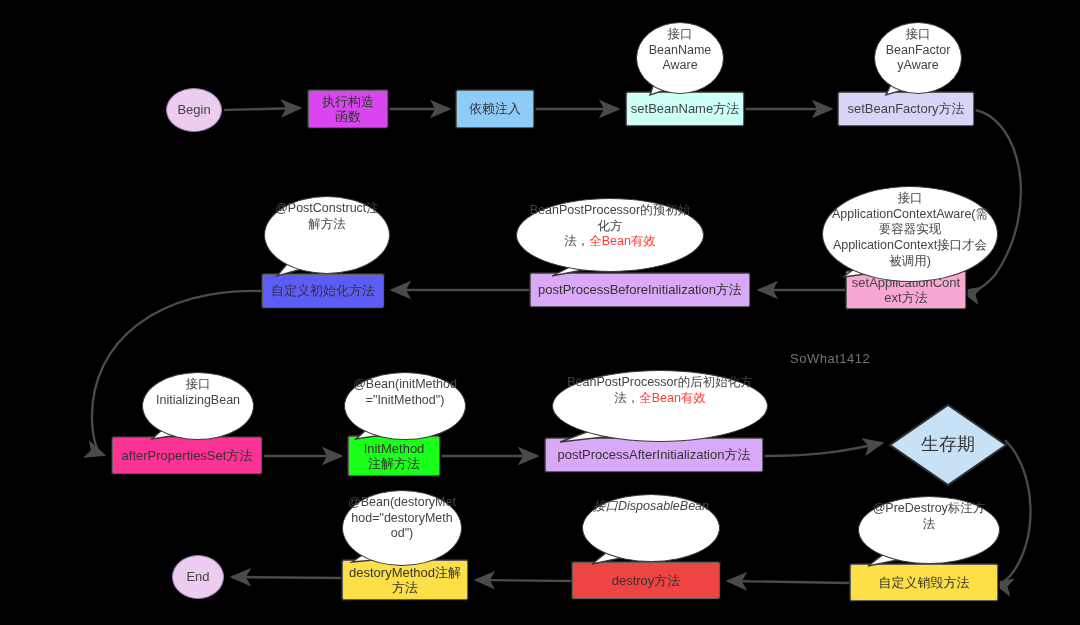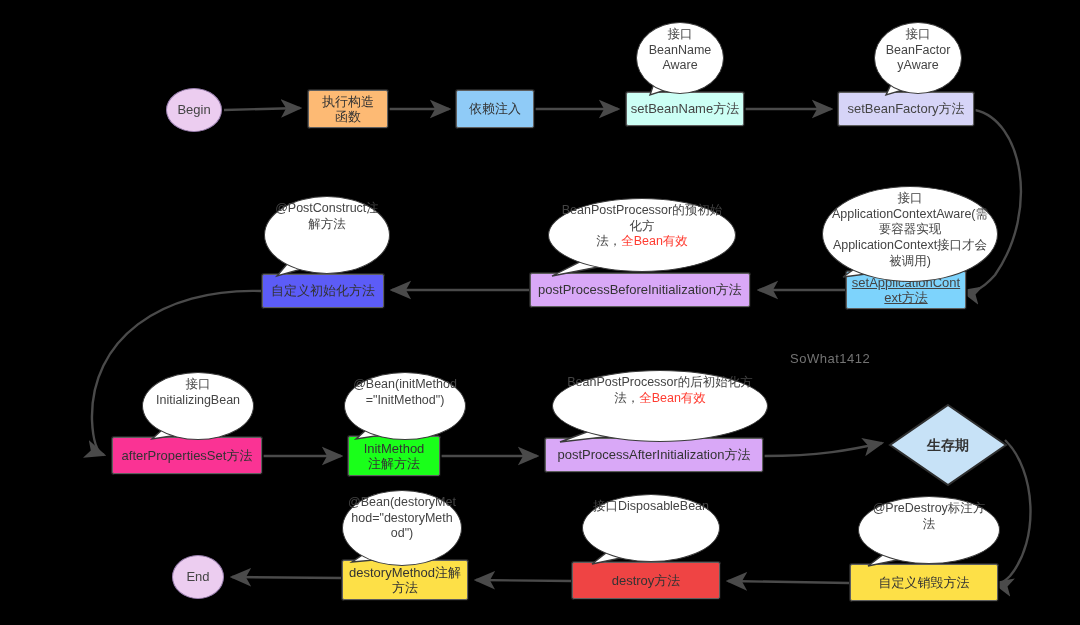--- a/index.html
+++ b/index.html
@@ -14,21 +14,21 @@
   
   .rect{border:1px solid #6b6b6b;border-radius:2px;font-size:13px;
         box-shadow:1.5px 1.5px 0 rgba(0,0,0,0.55);}
 
   
   .term{border:1px solid #9a7fae;border-radius:50%;font-size:13px;color:#444;}
 
   
   .diamond{width:120px;height:84px;}
   .diamond .dshape{position:absolute;left:0;top:0;width:100%;height:100%;}
-  .diamond .dlabel{position:relative;font-size:14px;color:#333;font-weight:bold;}
+  .diamond .dlabel{position:relative;font-size:18px;color:#333;}
 
   
   .callout{position:absolute;display:flex;align-items:flex-start;justify-content:center;
            text-align:center;background:#fff;border:1px solid #3a3a3a;border-radius:50%;
            color:#444;font-size:12.5px;line-height:1.25;padding:4px 8px;box-sizing:border-box;}
   .callout .red{color:#ff3b30;}
 
   .watermark{position:absolute;color:#737373;font-size:13px;letter-spacing:.5px;
              font-family:"Liberation Sans",sans-serif;}
 </style>
@@ -59,33 +59,33 @@
       <path d="M849,583 L728,581"></path>
       <path d="M571,581 L476,580"></path>
       <path d="M341,578 L232,577"></path>
     </g>
   </svg>
 
   <div id="node-layer">
       <div class="node term" style="left: 166px; top: 88px; width: 56px; height: 44px; background: rgb(236, 205, 240); color: rgb(68, 68, 68);">
         <span>Begin</span>
       </div>
-      <div class="node rect" style="left: 308px; top: 90px; width: 80px; height: 38px; background: #fdba74; color: rgb(51, 51, 51); border: 1px solid rgb(94, 94, 94); box-shadow: rgba(0, 0, 0, 0.6) 2px 2px 0px, rgba(40, 40, 40, 0.9) 0px 0px 0px 1px;">
+      <div class="node rect" style="left: 308px; top: 90px; width: 80px; height: 38px; background: #d946ef; color: rgb(51, 51, 51); border: 1px solid rgb(94, 94, 94); box-shadow: rgba(0, 0, 0, 0.6) 2px 2px 0px, rgba(40, 40, 40, 0.9) 0px 0px 0px 1px;">
         <span>执行构造<br>函数</span>
       </div>
       <div class="node rect" style="left: 456px; top: 90px; width: 78px; height: 38px; background: rgb(143, 203, 247); color: rgb(51, 51, 51); border: 1px solid rgb(94, 94, 94); box-shadow: rgba(0, 0, 0, 0.6) 2px 2px 0px, rgba(40, 40, 40, 0.9) 0px 0px 0px 1px;">
         <span>依赖注入</span>
       </div>
       <div class="node rect" style="left: 626px; top: 92px; width: 118px; height: 34px; background: rgb(204, 255, 245); color: rgb(68, 68, 68); border: 1px solid rgb(94, 94, 94); box-shadow: rgba(0, 0, 0, 0.6) 2px 2px 0px, rgba(40, 40, 40, 0.9) 0px 0px 0px 1px;">
         <span>setBeanName方法</span>
       </div>
       <div class="node rect" style="left: 838px; top: 92px; width: 136px; height: 34px; background: rgb(214, 212, 247); color: rgb(68, 68, 68); border: 1px solid rgb(94, 94, 94); box-shadow: rgba(0, 0, 0, 0.6) 2px 2px 0px, rgba(40, 40, 40, 0.9) 0px 0px 0px 1px;">
         <span>setBeanFactory方法</span>
       </div>
-      <div class="node rect" style="left: 846px; top: 271px; width: 120px; height: 38px; background: #7dd3fc; color: rgb(68, 68, 68); border: 1px solid rgb(94, 94, 94); box-shadow: rgba(0, 0, 0, 0.6) 2px 2px 0px, rgba(40, 40, 40, 0.9) 0px 0px 0px 1px; text-decoration: underline;">
+      <div class="node rect" style="left: 846px; top: 271px; width: 120px; height: 38px; background: #f9a8d4; color: rgb(68, 68, 68); border: 1px solid rgb(94, 94, 94); box-shadow: rgba(0, 0, 0, 0.6) 2px 2px 0px, rgba(40, 40, 40, 0.9) 0px 0px 0px 1px;">
         <span>setApplicationCont<br>ext方法</span>
       </div>
       <div class="node rect" style="left: 530px; top: 273px; width: 220px; height: 34px; background: rgb(217, 168, 247); color: rgb(51, 51, 51); border: 1px solid rgb(94, 94, 94); box-shadow: rgba(0, 0, 0, 0.6) 2px 2px 0px, rgba(40, 40, 40, 0.9) 0px 0px 0px 1px;">
         <span>postProcessBeforeInitialization方法</span>
       </div>
       <div class="node rect" style="left: 262px; top: 274px; width: 122px; height: 34px; background: rgb(92, 92, 247); color: rgb(51, 51, 51); border: 1px solid rgb(94, 94, 94); box-shadow: rgba(0, 0, 0, 0.6) 2px 2px 0px, rgba(40, 40, 40, 0.9) 0px 0px 0px 1px;">
         <span>自定义初始化方法</span>
       </div>
       <div class="node rect" style="left: 112px; top: 437px; width: 150px; height: 37px; background: rgb(250, 51, 148); color: rgb(51, 51, 51); border: 1px solid rgb(94, 94, 94); box-shadow: rgba(0, 0, 0, 0.6) 2px 2px 0px, rgba(40, 40, 40, 0.9) 0px 0px 0px 1px;">
         <span>afterPropertiesSet方法</span>
@@ -131,21 +131,21 @@
       </div>
       <svg width="1080" height="625" style="position: absolute; left: 0px; top: 0px; pointer-events: none;">
         <polygon points="860.72,264.48 878.72,272.48 843,277" fill="#ffffff" stroke="#3a3a3a" stroke-width="1.4"></polygon>
       </svg>
       <div class="callout" style="left: 822px; top: 186px; width: 176px; height: 96px;">
         <span>接口<br>ApplicationContextAware(需<br>要容器实现<br>ApplicationContext接口才会<br>被调用)</span>
       </div>
       <svg width="1080" height="625" style="position: absolute; left: 0px; top: 0px; pointer-events: none;">
         <polygon points="589.36,257.12 607.36,265.12 552,276" fill="#ffffff" stroke="#3a3a3a" stroke-width="1.4"></polygon>
       </svg>
-      <div class="callout" style="left: 548px; top: 198px; width: 188px; height: 74px;">
+      <div class="callout" style="left: 516px; top: 198px; width: 188px; height: 74px;">
         <span>BeanPostProcessor的预初始化方<br>法，<span class="red">全Bean有效</span></span>
       </div>
       <svg width="1080" height="625" style="position: absolute; left: 0px; top: 0px; pointer-events: none;">
         <polygon points="291.72,258.64 309.72,266.64 277,276" fill="#ffffff" stroke="#3a3a3a" stroke-width="1.4"></polygon>
       </svg>
       <div class="callout" style="left: 264px; top: 196px; width: 126px; height: 78px;">
         <span>@PostConstruct注<br>解方法</span>
       </div>
       <svg width="1080" height="625" style="position: absolute; left: 0px; top: 0px; pointer-events: none;">
         <polygon points="166.64,425.84000000000003 184.64,433.84000000000003 152,439" fill="#ffffff" stroke="#3a3a3a" stroke-width="1.4"></polygon>
@@ -167,21 +167,21 @@
       </div>
       <svg width="1080" height="625" style="position: absolute; left: 0px; top: 0px; pointer-events: none;">
         <polygon points="889.24,549.84 907.24,557.84 868,566" fill="#ffffff" stroke="#3a3a3a" stroke-width="1.4"></polygon>
       </svg>
       <div class="callout" style="left: 858px; top: 496px; width: 142px; height: 68px;">
         <span>@PreDestroy标注方法</span>
       </div>
       <svg width="1080" height="625" style="position: absolute; left: 0px; top: 0px; pointer-events: none;">
         <polygon points="612.36,547.84 630.36,555.84 592,564" fill="#ffffff" stroke="#3a3a3a" stroke-width="1.4"></polygon>
       </svg>
-      <div class="callout" style="left: 582px; top: 494px; width: 138px; height: 68px;">
+      <div class="callout" style="left: 582px; top: 494px; width: 138px; height: 68px; font-style: italic;">
         <span>接口DisposableBean</span>
       </div>
       <svg width="1080" height="625" style="position: absolute; left: 0px; top: 0px; pointer-events: none;">
         <polygon points="368.4,550.88 386.4,558.88 352,562" fill="#ffffff" stroke="#3a3a3a" stroke-width="1.4"></polygon>
       </svg>
       <div class="callout" style="left: 342px; top: 490px; width: 120px; height: 76px;">
         <span>@Bean(destoryMet<br>hod="destoryMeth<br>od")</span>
       </div>
     </div>
 

